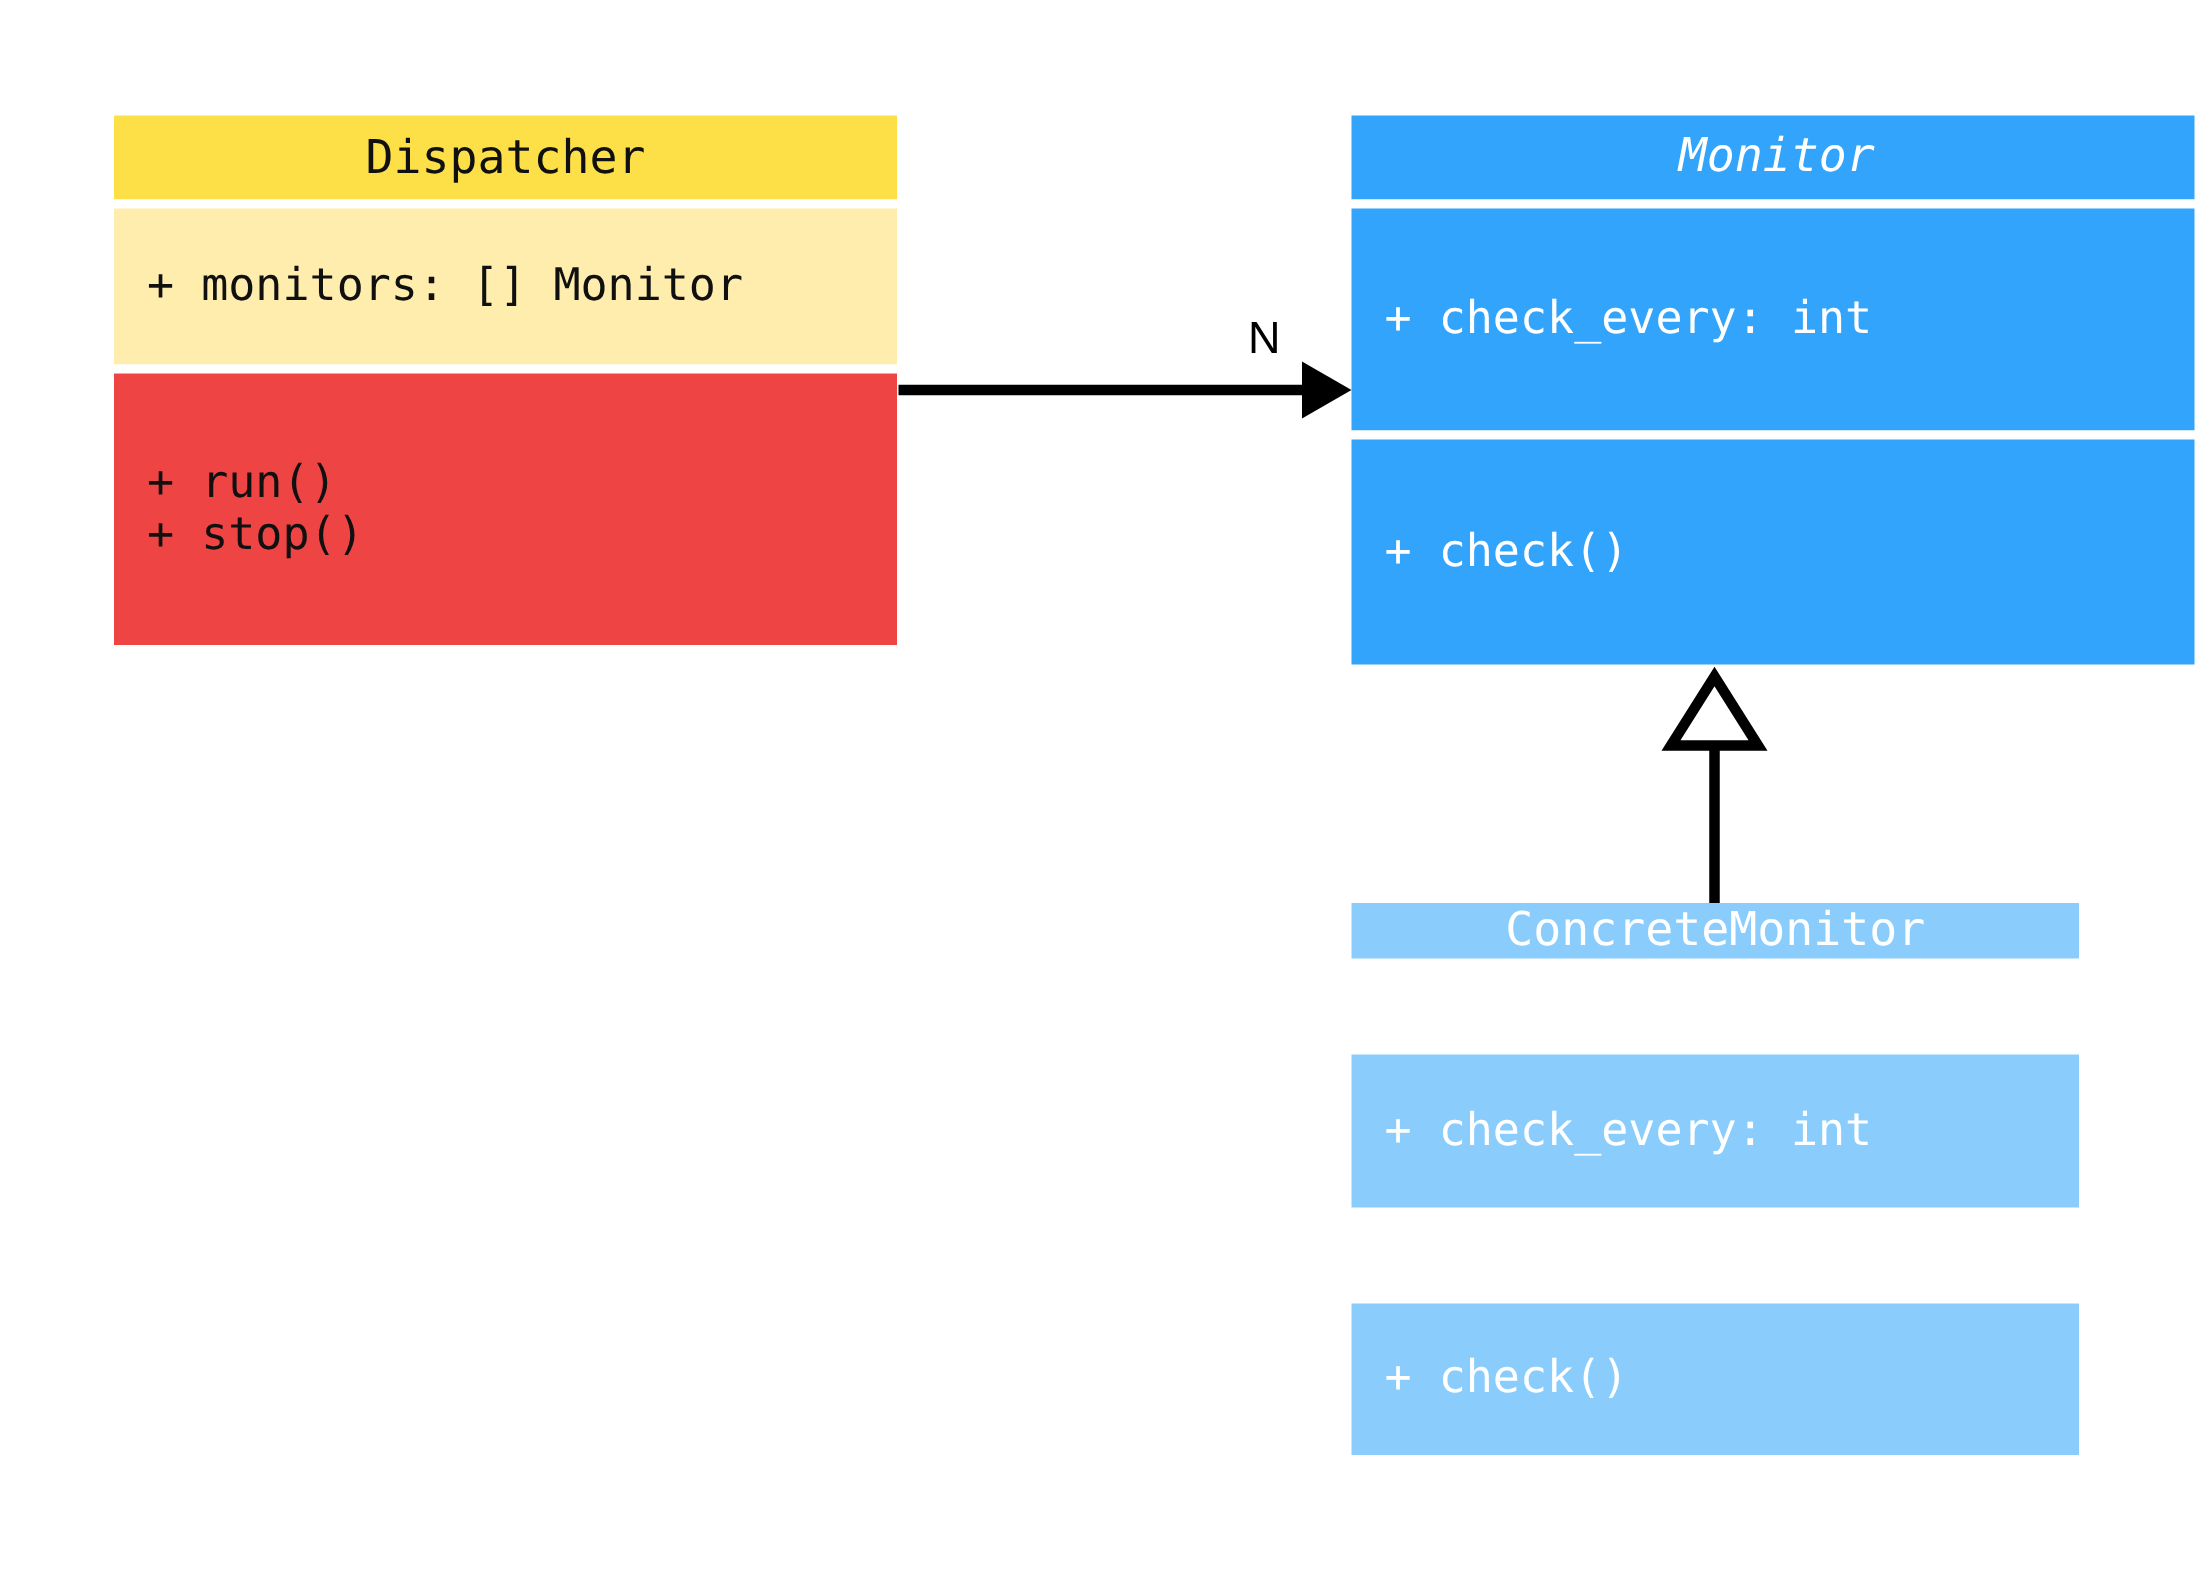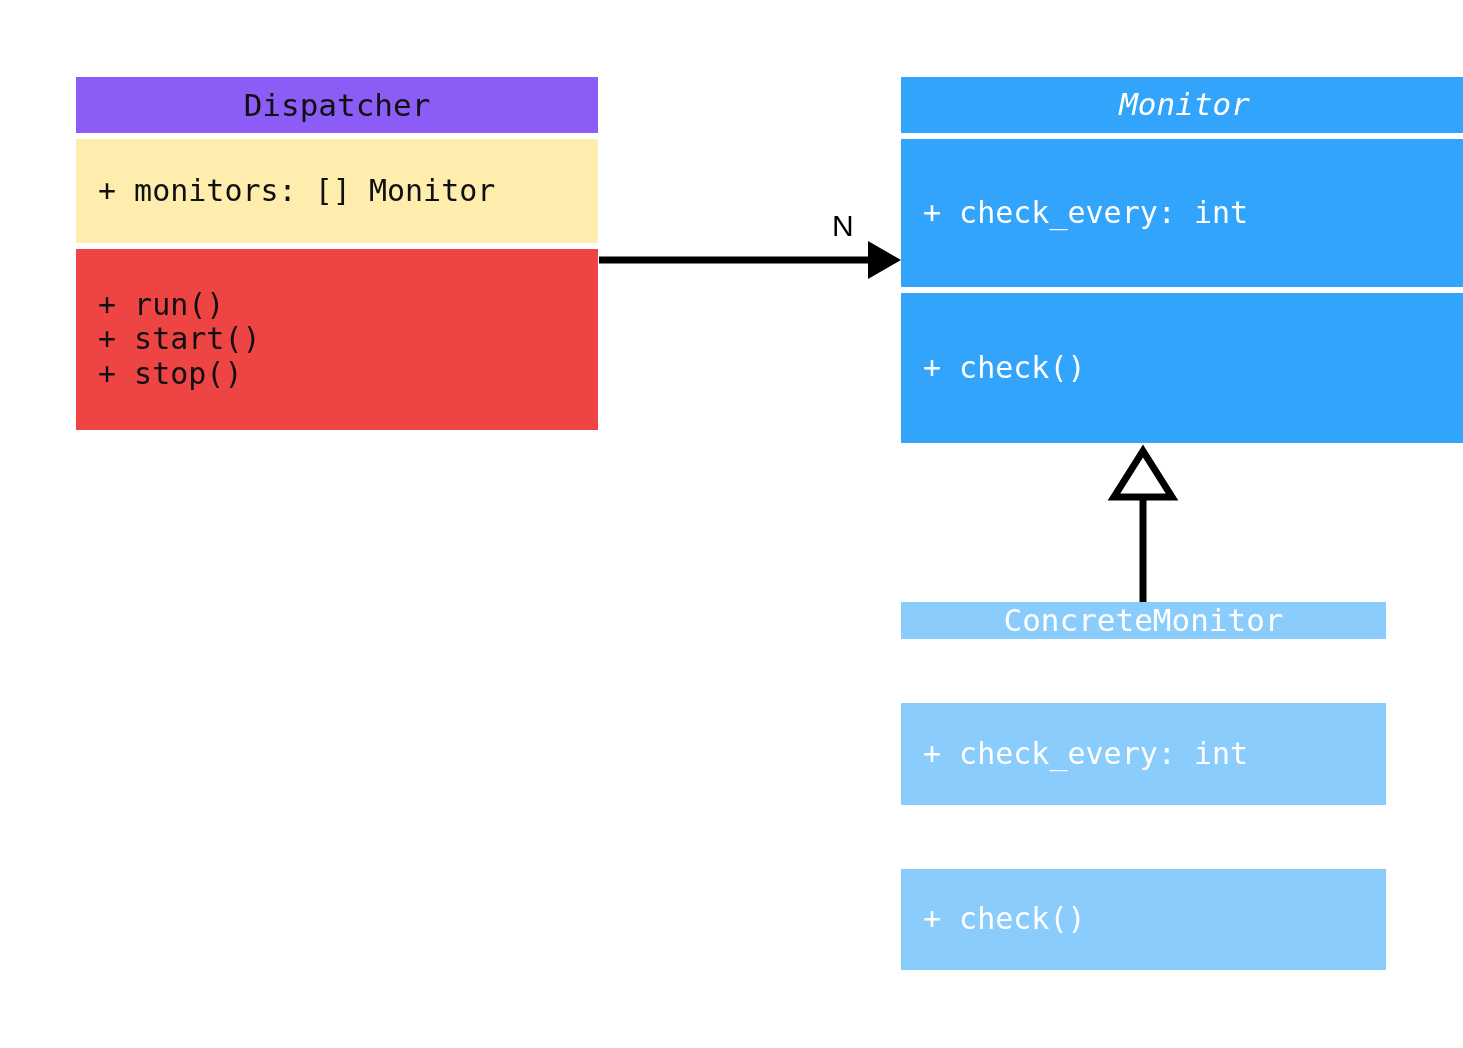--- a/index.html
+++ b/index.html
@@ -57,21 +57,21 @@
   }
 
   
   #class-dispatcher {
     left: 76px;
     top: 77px;
     width: 522px;
     height: 370px;
   }
   #class-dispatcher .uml-title {
-    background: #8b5cf6;
+    background: #fde047;
     color: #101010;
     height: 56px;
   }
   #class-dispatcher .gap {
     height: 6px;
     background: #ffffff;
   }
   #class-dispatcher .attrs {
     background: #ffedae;
     color: #101010;
@@ -169,21 +169,20 @@
 
   <div class="uml-class" id="class-dispatcher">
     <div class="uml-title">Dispatcher</div>
     <div class="gap"></div>
     <div class="uml-compartment attrs">
       <div class="uml-row">+ monitors: [] Monitor</div>
     </div>
     <div class="gap"></div>
     <div class="uml-compartment methods">
       <div class="uml-row">+ run()</div>
-      <div class="uml-row">+ start()</div>
       <div class="uml-row">+ stop()</div>
     </div>
   </div>
 
   <div class="uml-class" id="class-monitor">
     <div class="uml-title">Monitor</div>
     <div class="gap"></div>
     <div class="uml-compartment attrs">
       <div class="uml-row">+ check_every: int</div>
     </div>

